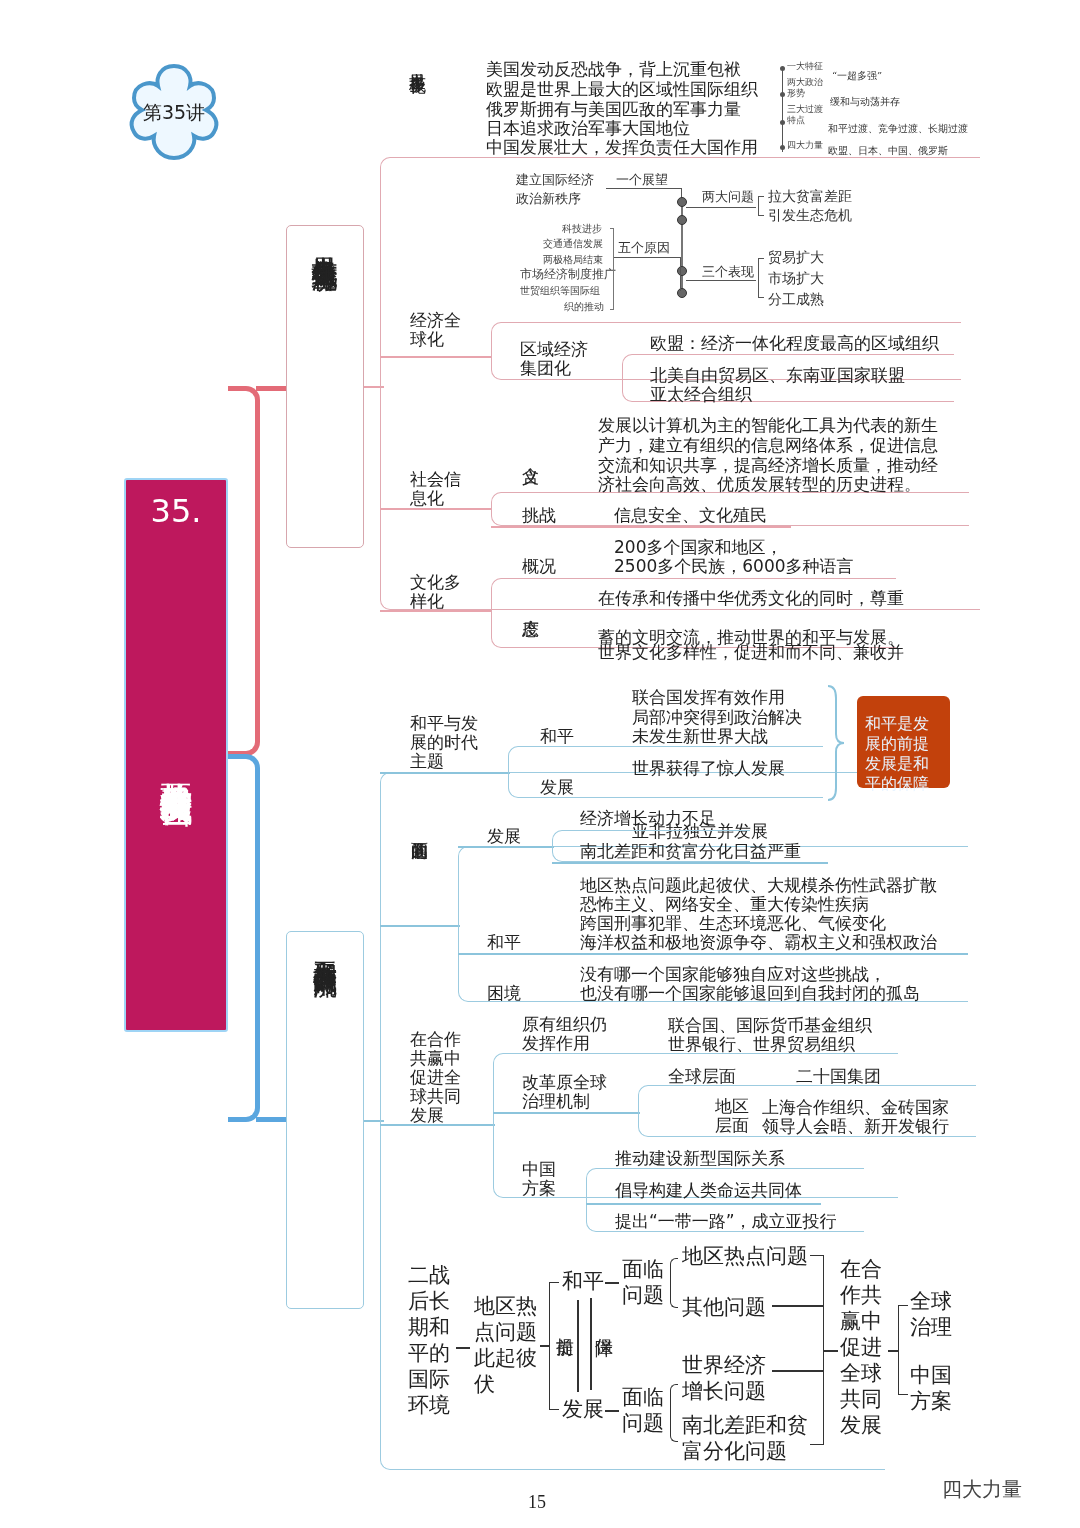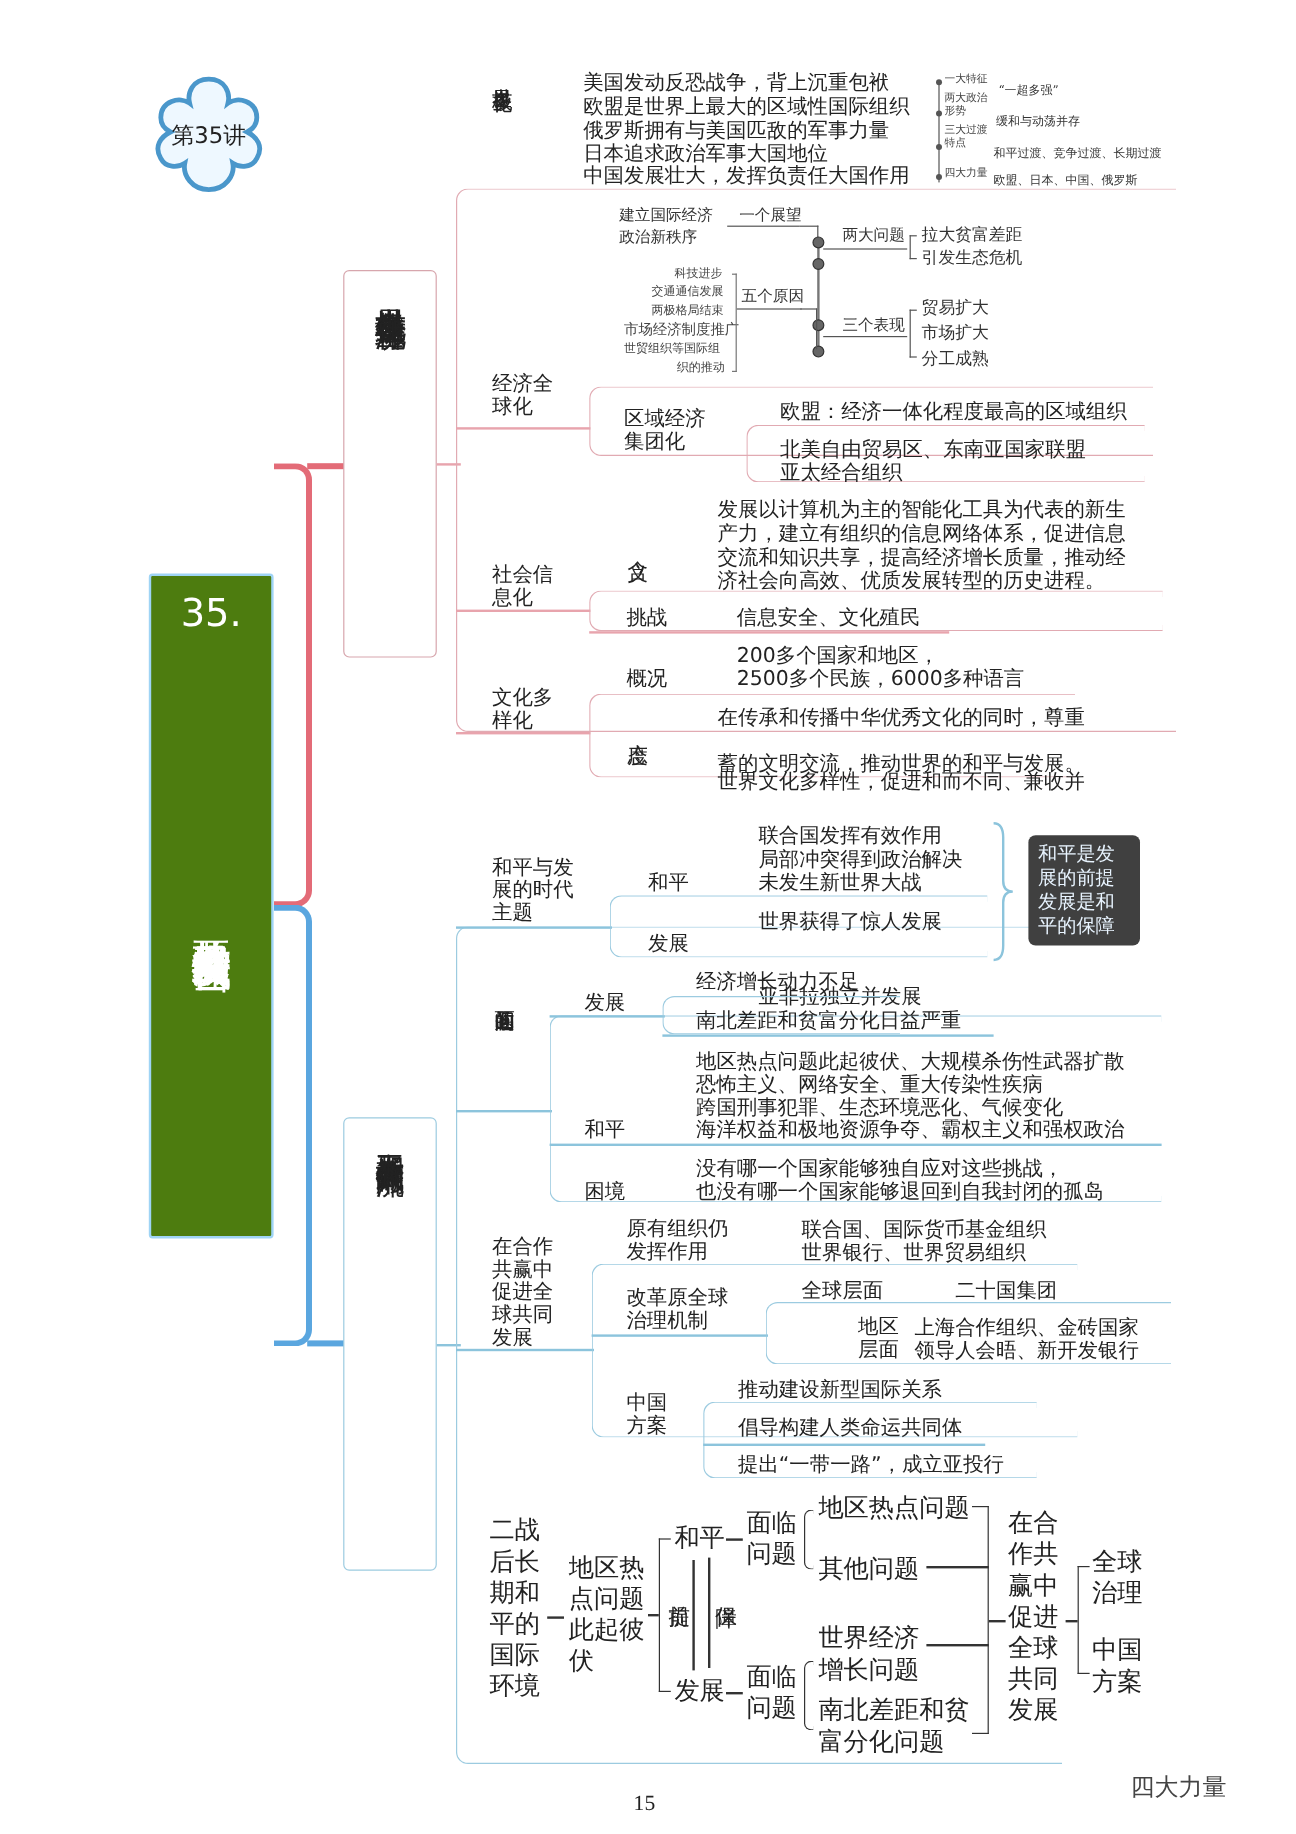--- a/index.html
+++ b/index.html
@@ -23,21 +23,21 @@
 </head>
 <body>
 
 <div class="abs" style="left:122px;top:60px;width:104px;height:104px;">
   <svg width="104" height="104" viewBox="0 0 104 104" style="position:absolute;left:0;top:0;">
     <path d="M52 6 C66 6 70 18 68 26 C76 20 92 24 92 38 C92 44 88 48 84 50 C92 54 98 62 92 72 C88 80 78 80 72 76 C74 86 66 98 52 98 C38 98 30 86 32 76 C26 80 16 80 12 72 C6 62 12 54 20 50 C16 48 12 44 12 38 C12 24 28 20 36 26 C34 18 38 6 52 6 Z" fill="#eef8ff" stroke="#4a97cb" stroke-width="4"></path>
   </svg>
   <div class="abs" style="left:0;top:40px;width:104px;text-align:center;font-size:19px;color:#222;">第35讲</div>
 </div>
 
-<div class="abs" style="left:124px;top:478px;width:104px;height:554px;background:#4d7c0f;border:2px solid #9fd4f5;border-radius:3px;">
+<div class="abs" style="left:124px;top:478px;width:104px;height:554px;background:#be185d;border:2px solid #9fd4f5;border-radius:3px;">
   <div class="abs" style="left:0;top:14px;width:100px;text-align:center;color:#fff;font-size:34px;line-height:35px;">
     <div style="font-size:32px;">35.</div>
     <div class="vert" style="margin:0 auto;font-size:33px;line-height:40px;letter-spacing:-1px;height:480px;" id="mt">当代世界发展的特点与主要趋势</div>
   </div>
 </div>
 
 <div class="abs" style="left:228px;top:386px;width:32px;height:370px;border:5px solid #e36b77;border-left:none;border-bottom:5px solid #e36b77;border-top:5px solid #e36b77;border-radius:0 14px 14px 0;"></div>
 <div class="line-r" style="left:256px;top:386px;width:32px;height:5px;background:#e36b77;"></div>
 <div class="abs" style="left:228px;top:754px;width:32px;height:368px;border:5px solid #5aa6df;border-left:none;border-radius:0 14px 14px 0;"></div>
 <div class="abs" style="left:256px;top:1117px;width:32px;height:5px;background:#5aa6df;"></div>
@@ -148,21 +148,21 @@
 <div class="t" style="left:540px;top:726px;">和平</div>
 <div class="t" style="left:632px;top:687px;">联合国发挥有效作用</div>
 <div class="t" style="left:632px;top:707px;">局部冲突得到政治解决</div>
 <div class="t" style="left:632px;top:726px;">未发生新世界大战</div>
 <div class="t" style="left:540px;top:777px;">发展</div>
 <div class="t" style="left:632px;top:758px;">世界获得了惊人发展</div>
 <div class="t" style="left:632px;top:777px;margin-top:44px;">亚非拉独立并发展</div>
 <svg class="abs" style="left:826px;top:684px;" width="22" height="118">
   <path d="M2 2 Q10 2 10 14 L10 50 Q10 59 18 59 Q10 59 10 68 L10 104 Q10 116 2 116" fill="none" stroke="#8cc4dc" stroke-width="2"></path>
 </svg>
-<div class="abs" style="left:857px;top:696px;width:93px;height:92px;background:#404040;border-radius:6px;padding:6px 8px;">
+<div class="abs" style="left:857px;top:696px;width:93px;height:92px;background:#c2410c;border-radius:6px;padding:18px 8px;">
   <div style="color:#e8f4ff;font-size:16px;line-height:20px;white-space:normal;width:78px;word-break:break-all;">和平是发展的前提发展是和平的保障</div>
 </div>
 
 <div class="vert t" style="left:410px;top:829px;line-height:20px;">面临的问题</div>
 <div class="line-b" style="left:380px;top:925px;width:80px;height:1.5px;"></div>
 <div class="brk-b" style="left:458px;top:846px;width:510px;height:156px;"></div>
 <div class="t" style="left:487px;top:826px;">发展</div>
 <div class="line-b" style="left:458px;top:846px;width:96px;height:1.5px;"></div>
 <div class="brk-b" style="left:552px;top:830px;width:198px;height:32px;"></div>
 <div class="t" style="left:580px;top:808px;">经济增长动力不足</div>

